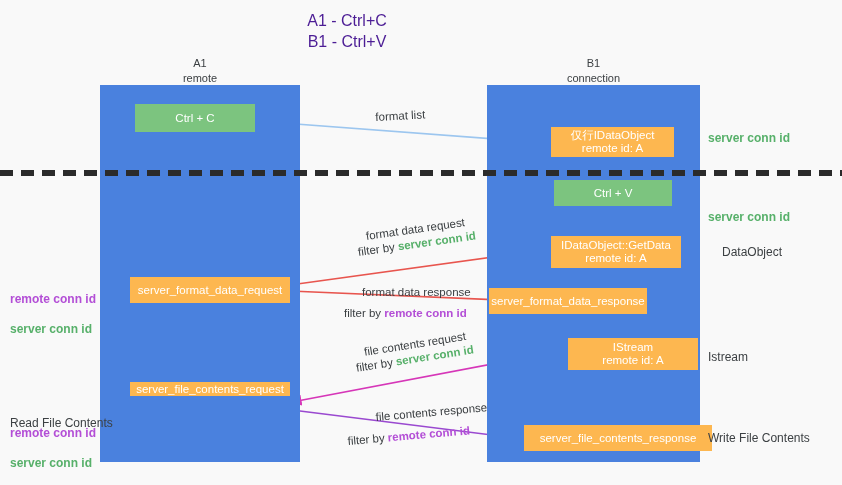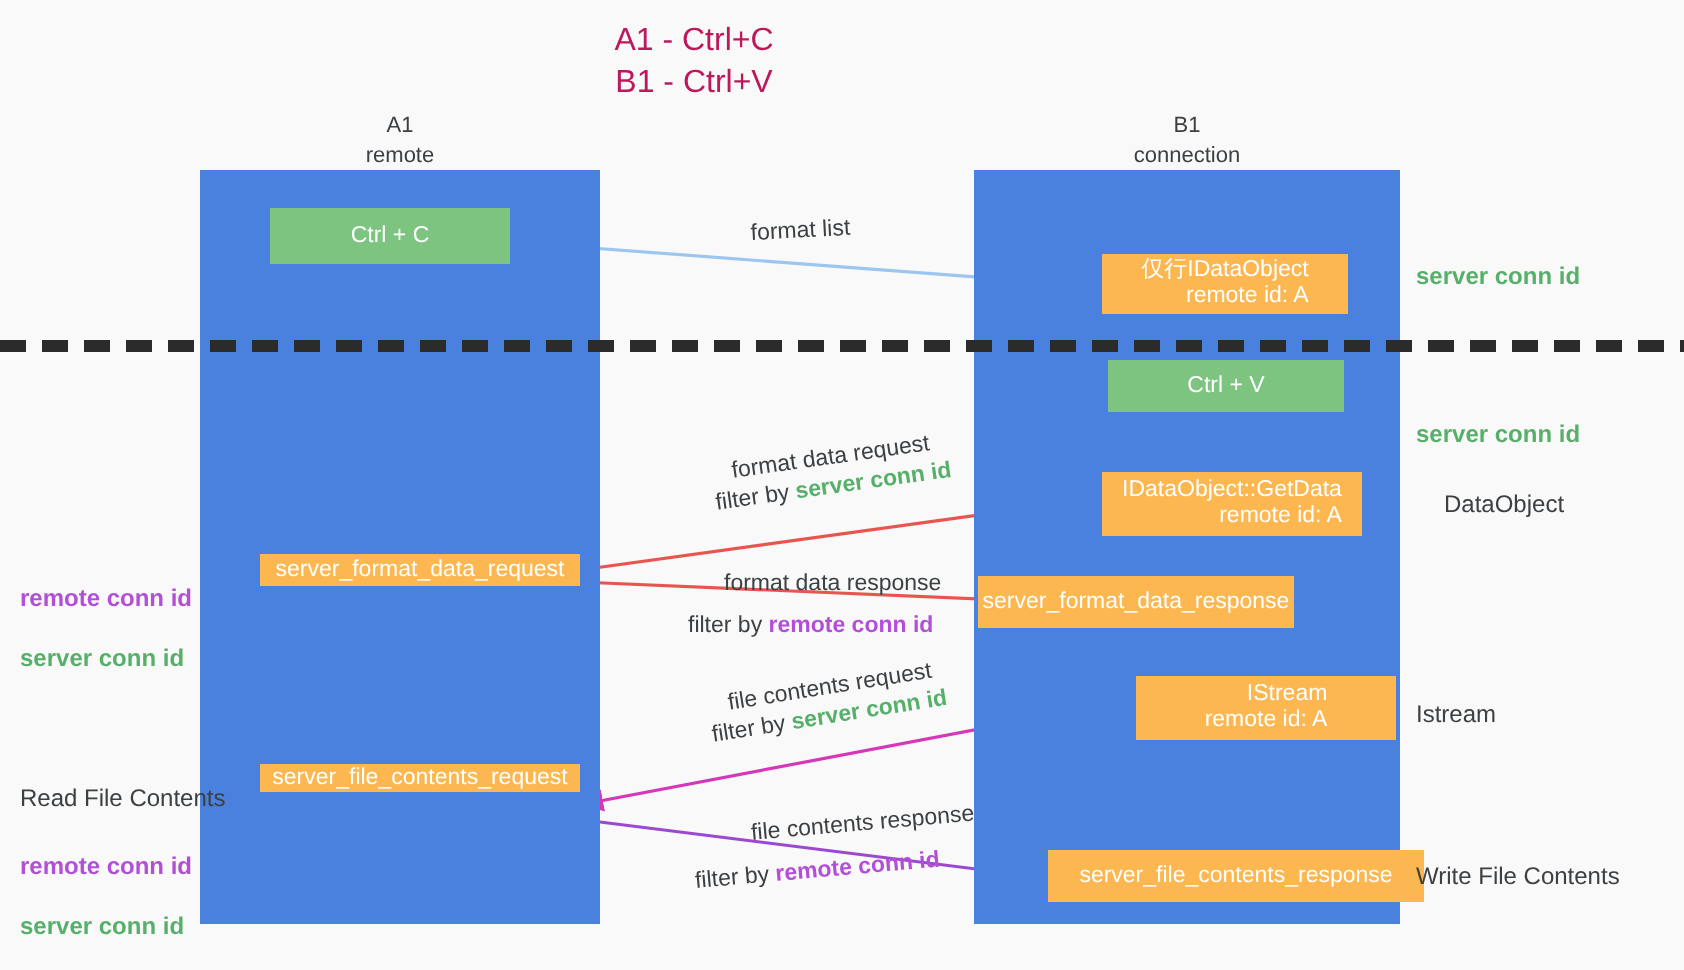--- a/index.html
+++ b/index.html
@@ -7,39 +7,39 @@
     width:842px;height:485px;
     background:#f9f9f9;
     font-family:"Liberation Sans","DejaVu Sans",sans-serif;
     overflow:hidden;
     position:relative;
   }
   #canvas{position:absolute;left:0;top:0;width:842px;height:485px;}
 
   .title{
     position:absolute;left:0;top:10px;width:694px;
-    text-align:center;font-size:16px;color:#be185d;line-height:21px;
+    text-align:center;font-size:16px;color:#4c1d95;line-height:21px;
     white-space:pre-line;
   }
 
   .col{position:absolute;background:#4a81de;}
   .col-a{left:100px;top:85px;width:200px;height:377px;}
   .col-b{left:487px;top:85px;width:213px;height:377px;}
 
   .colhead{
     position:absolute;text-align:center;font-size:11px;color:#3c4043;
     line-height:15px;white-space:pre-line;
   }
   .colhead-a{left:100px;top:56px;width:200px;}
   .colhead-b{left:487px;top:56px;width:213px;}
 
   .box{
     position:absolute;box-sizing:border-box;
     display:flex;align-items:center;justify-content:center;
-    text-align:right;color:#ffffff;font-size:11.5px;line-height:13px;
+    text-align:center;color:#ffffff;font-size:11.5px;line-height:13px;
     white-space:pre-line;
   }
   .green{background:#7cc47f;}
   .orange{background:#fdb750;}
 
   .lbl{position:absolute;font-size:12px;color:#3c4043;line-height:15px;white-space:pre-line;}
   .lbl-green{color:#57b06a;font-weight:bold;}
   .lbl-purple{color:#b34ed6;font-weight:bold;}
 
   .edge-lbl{
@@ -97,21 +97,21 @@
 <div class="col col-a"></div>
 <div class="col col-b"></div>
 
 <div class="colhead colhead-a">A1
 remote</div>
 <div class="colhead colhead-b">B1
 connection</div>
 
 <div class="box green" style="left:135px;top:104px;width:120px;height:28px;">Ctrl + C</div>
 
-<div class="box orange" style="left:130px;top:277px;width:160px;height:16px;">server_format_data_request</div>
+<div class="box orange" style="left:130px;top:277px;width:160px;height:26px;">server_format_data_request</div>
 
 <div class="box orange" style="left:130px;top:382px;width:160px;height:14px;">server_file_contents_request</div>
 
 <div class="box orange" style="left:551px;top:127px;width:123px;height:30px;">仅行IDataObject
 remote id: A</div>
 
 <div class="box green" style="left:554px;top:180px;width:118px;height:26px;">Ctrl + V</div>
 
 <div class="box orange" style="left:551px;top:236px;width:130px;height:32px;">IDataObject::GetData
 remote id: A</div>
@@ -131,21 +131,21 @@
 
 <div class="lbl" style="left:708px;top:350px;">Istream</div>
 
 <div class="lbl" style="left:708px;top:431px;">Write File Contents</div>
 
 <div class="lbl" style="left:10px;top:277px;width:88px;text-align:left;">
   <span class="lbl-purple">remote conn id</span><br>
   <span class="lbl-green">server conn id</span>
 </div>
 
-<div class="lbl" style="left:10px;top:392px;text-align:right;">Read File Contents</div>
+<div class="lbl" style="left:10px;top:416px;text-align:right;">Read File Contents</div>
 
 <div class="lbl" style="left:10px;top:411px;width:88px;">
   <span class="lbl-purple">remote conn id</span><br>
   <span class="lbl-green">server conn id</span>
 </div>
 
 <div class="edge-lbl" style="left:375px;top:110px;transform:rotate(-3deg);">format list</div>
 
 <div class="edge-lbl" style="left:365px;top:229px;transform:rotate(-8deg);">
   <span>format data request</span>

